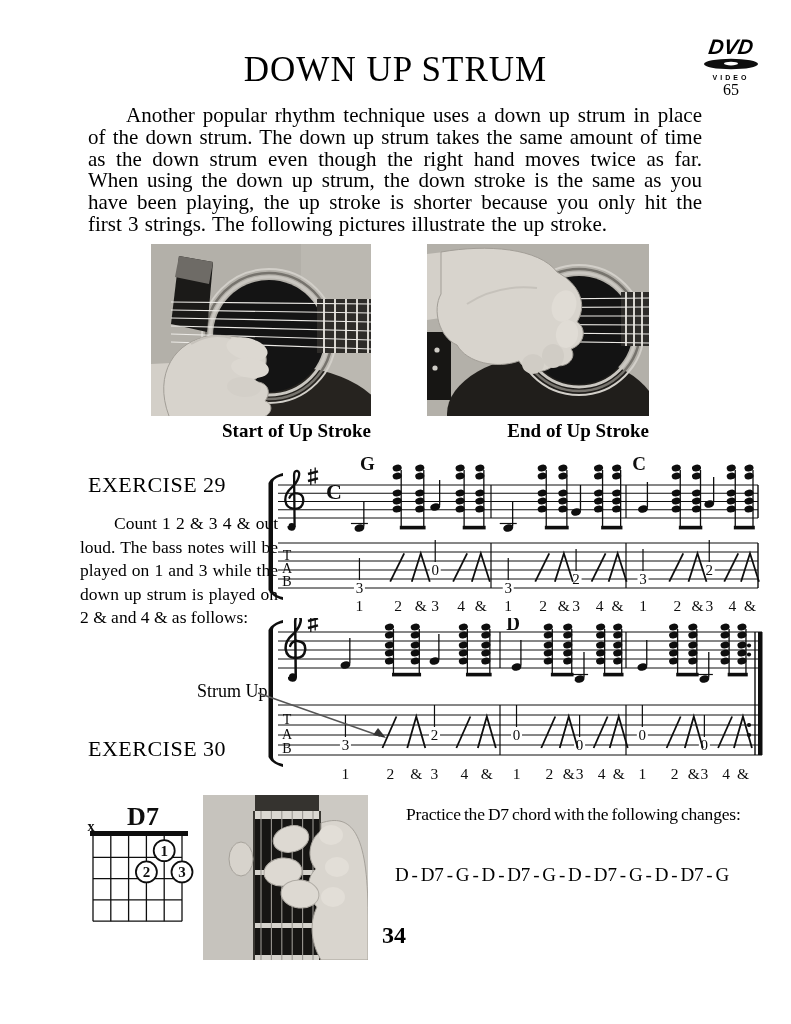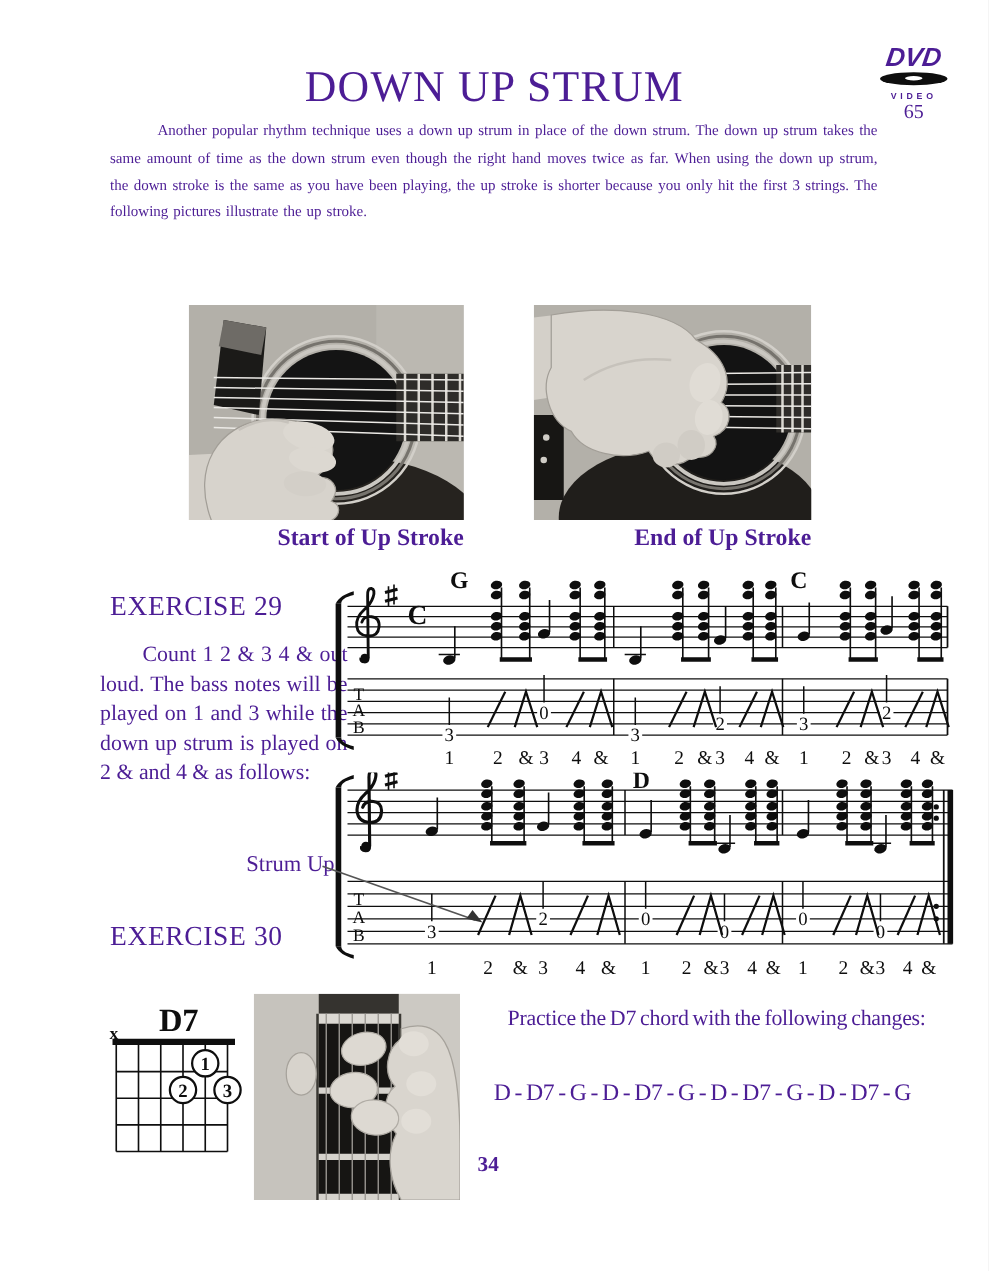--- a/index.html
+++ b/index.html
@@ -1,38 +1,38 @@
 <!DOCTYPE html>
 <html><head>
 <meta charset="utf-8">
 <style>
   html,body{margin:0;padding:0;background:#e8e8e8;}
   .page{position:relative;width:791px;height:1024px;background:#ffffff;
-        font-family:"Liberation Serif","DejaVu Serif",serif;color:#4c1d95;overflow:hidden;margin:0 auto;}
+        font-family:"Liberation Serif","DejaVu Serif",serif;color:#000000;overflow:hidden;margin:0 auto;}
   .abs{position:absolute;}
   .title{left:0;right:0;top:50px;text-align:center;font-size:35px;letter-spacing:1px;font-weight:400;}
   .dvd{left:698px;top:36px;width:66px;text-align:center;line-height:1;}
   .dvd-brand{font-size:21px;font-weight:900;font-style:italic;letter-spacing:0px;
              font-family:"Liberation Sans","DejaVu Sans",sans-serif;transform:skewX(-8deg);}
   .dvd-video{font-size:7px;letter-spacing:3px;font-weight:bold;
              font-family:"Liberation Sans","DejaVu Sans",sans-serif;margin-top:1px;}
   .dvd-num{font-size:16px;margin-top:1px;}
-  .intro{left:88px;top:94px;width:614px;font-size:12px;line-height:21.8px;
+  .intro{left:88px;top:105px;width:614px;font-size:21px;line-height:21.8px;
          text-align:justify;text-indent:38px;word-spacing:1px;}
   .photo{border:0;}
   .caption{font-size:19px;font-weight:bold;text-align:right;}
   .ex-label{font-size:22px;letter-spacing:0.5px;}
   .count-par{left:80px;top:512px;width:198px;font-size:17.5px;line-height:23.5px;
              text-align:justify;text-indent:34px;}
   .strumup{left:197px;top:681px;font-size:18px;}
   .practice-line{left:406px;top:804px;width:352px;font-size:17.5px;letter-spacing:-0.2px;
                  word-spacing:-1px;white-space:nowrap;}
   .progression{left:360px;top:864px;width:404px;font-size:19px;font-weight:normal;
                text-align:center;letter-spacing:-0.2px;word-spacing:-1.5px;white-space:nowrap;}
-  .pagenum{left:382px;top:922px;font-size:17px;font-weight:bold;}
+  .pagenum{left:382px;top:922px;font-size:24px;font-weight:bold;}
   svg text{font-family:"Liberation Serif","DejaVu Serif",serif;}
 </style>
 </head>
 <body>
 
 <div class="page">
 
   <div class="abs title">DOWN UP STRUM</div>
 
   <div class="abs dvd">

